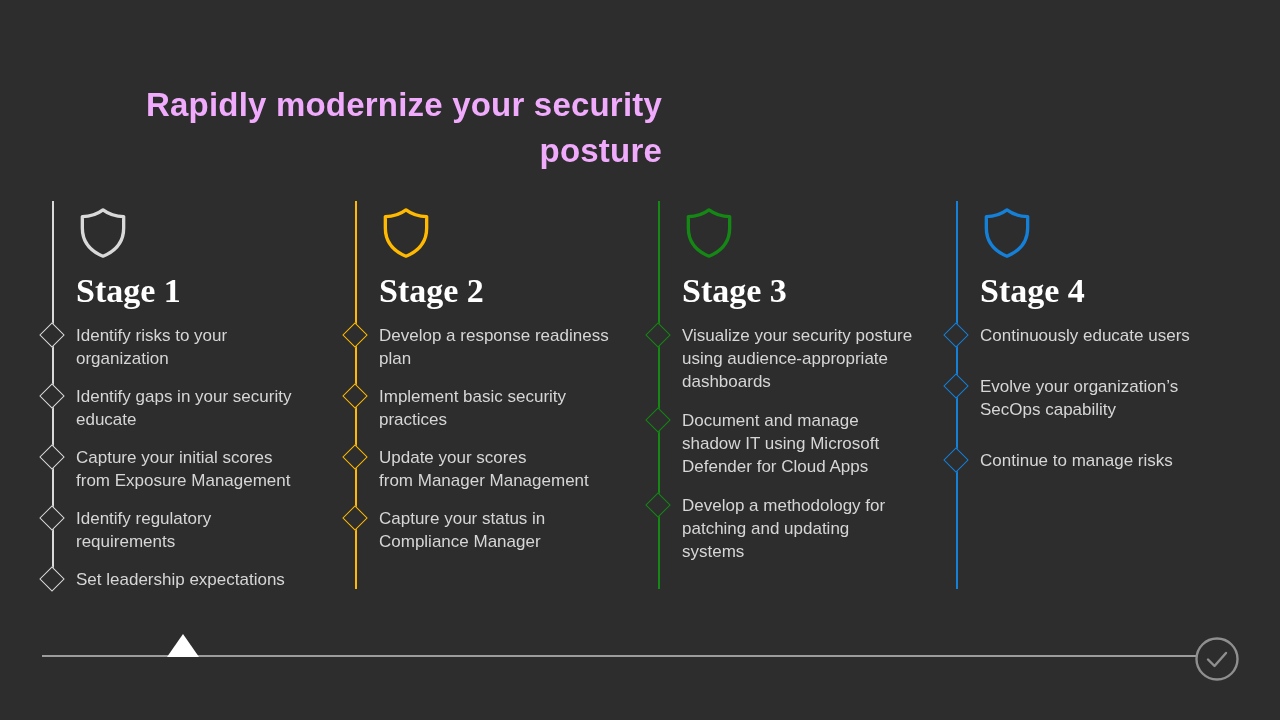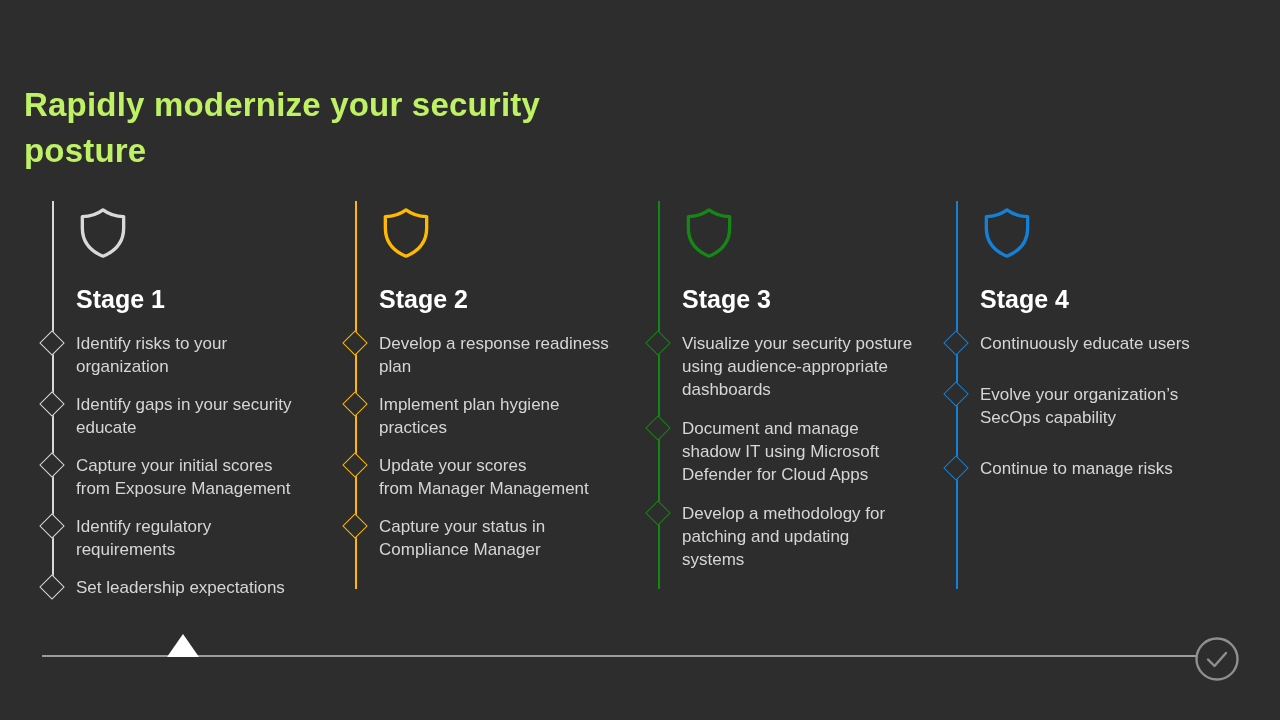--- a/index.html
+++ b/index.html
@@ -4,37 +4,37 @@
 <style>
   html,body{margin:0;padding:0;}
   body{
     width:1280px;height:720px;
     background:#2d2d2d;
     font-family:"Liberation Sans", sans-serif;
     position:relative;overflow:hidden;
   }
   .slide{position:absolute;inset:0;}
   .title{
-    position:absolute;left:24px;top:60px;width:620px;
-    color:#bef264;font-size:33px;line-height:46px;font-weight:700;
-    white-space:pre-line;letter-spacing:.2px;
+    position:absolute;left:42px;top:60px;width:620px;
+    color:#f0abfc;font-size:33px;line-height:46px;font-weight:700;
+    white-space:pre-line;letter-spacing:.2px;text-align:right;
   }
   .stage-col{position:absolute;top:203px;width:292px;color:#d6d6d6;}
   .col1{left:42px;}
   .col2{left:345px;}
   .col3{left:648px;}
   .col4{left:946px;}
   .vline{
     position:absolute;left:10px;top:-2px;width:2px;height:388px;
     background:var(--accent);
   }
   .shield{display:block;margin-left:32px;width:58px;height:57px;color:var(--accent);}
   .stage-label{
-    margin:24px 0 0 34px;height:30px;line-height:30px;
-    font-size:25px;font-weight:700;color:#ffffff;
+    margin:16px 0 0 34px;height:30px;line-height:30px;
+    font-size:34px;font-weight:700;color:#ffffff;font-family:Liberation Serif, serif;
   }
   .bullets{margin:18px 0 0 34px;}
   .bullet{
     position:relative;margin:0 0 15px 0;
     font-size:17px;line-height:23px;white-space:pre-line;
   }
   .col3 .bullet{margin-bottom:16px;}
   .col4 .bullet{margin-bottom:28px;}
   .diamond{
     position:absolute;left:-33px;top:2px;width:16px;height:16px;
@@ -78,21 +78,21 @@
 
   <section class="stage-col col2" style="--accent: #ffb900;">
     <span class="vline"></span>
     <svg class="shield" viewBox="0 0 24 24" fill="none" stroke="currentColor" stroke-width="1.4" stroke-linejoin="round">
       <path d="M12 2.9 C14.4 4.7 17.4 5.7 20.7 5.7 L20.7 10.5 C20.7 15.9 17.8 20 12 22.4 C6.2 20 3.3 15.9 3.3 10.5 L3.3 5.7 C6.6 5.7 9.6 4.7 12 2.9 Z"></path>
     </svg>
     <h2 class="stage-label">Stage 2</h2>
     <div class="bullets">
       <div class="bullet"><span class="diamond"></span><span>Develop a response readiness
 plan</span></div>
-      <div class="bullet"><span class="diamond"></span><span>Implement plan hygiene
+      <div class="bullet"><span class="diamond"></span><span>Implement basic security
 practices</span></div>
       <div class="bullet"><span class="diamond"></span><span>Update your scores
 from Manager Management</span></div>
       <div class="bullet"><span class="diamond"></span><span>Capture your status in
 Compliance Manager</span></div>
     </div>
   </section>
 
   <section class="stage-col col3" style="--accent: #148714;">
     <span class="vline"></span>

